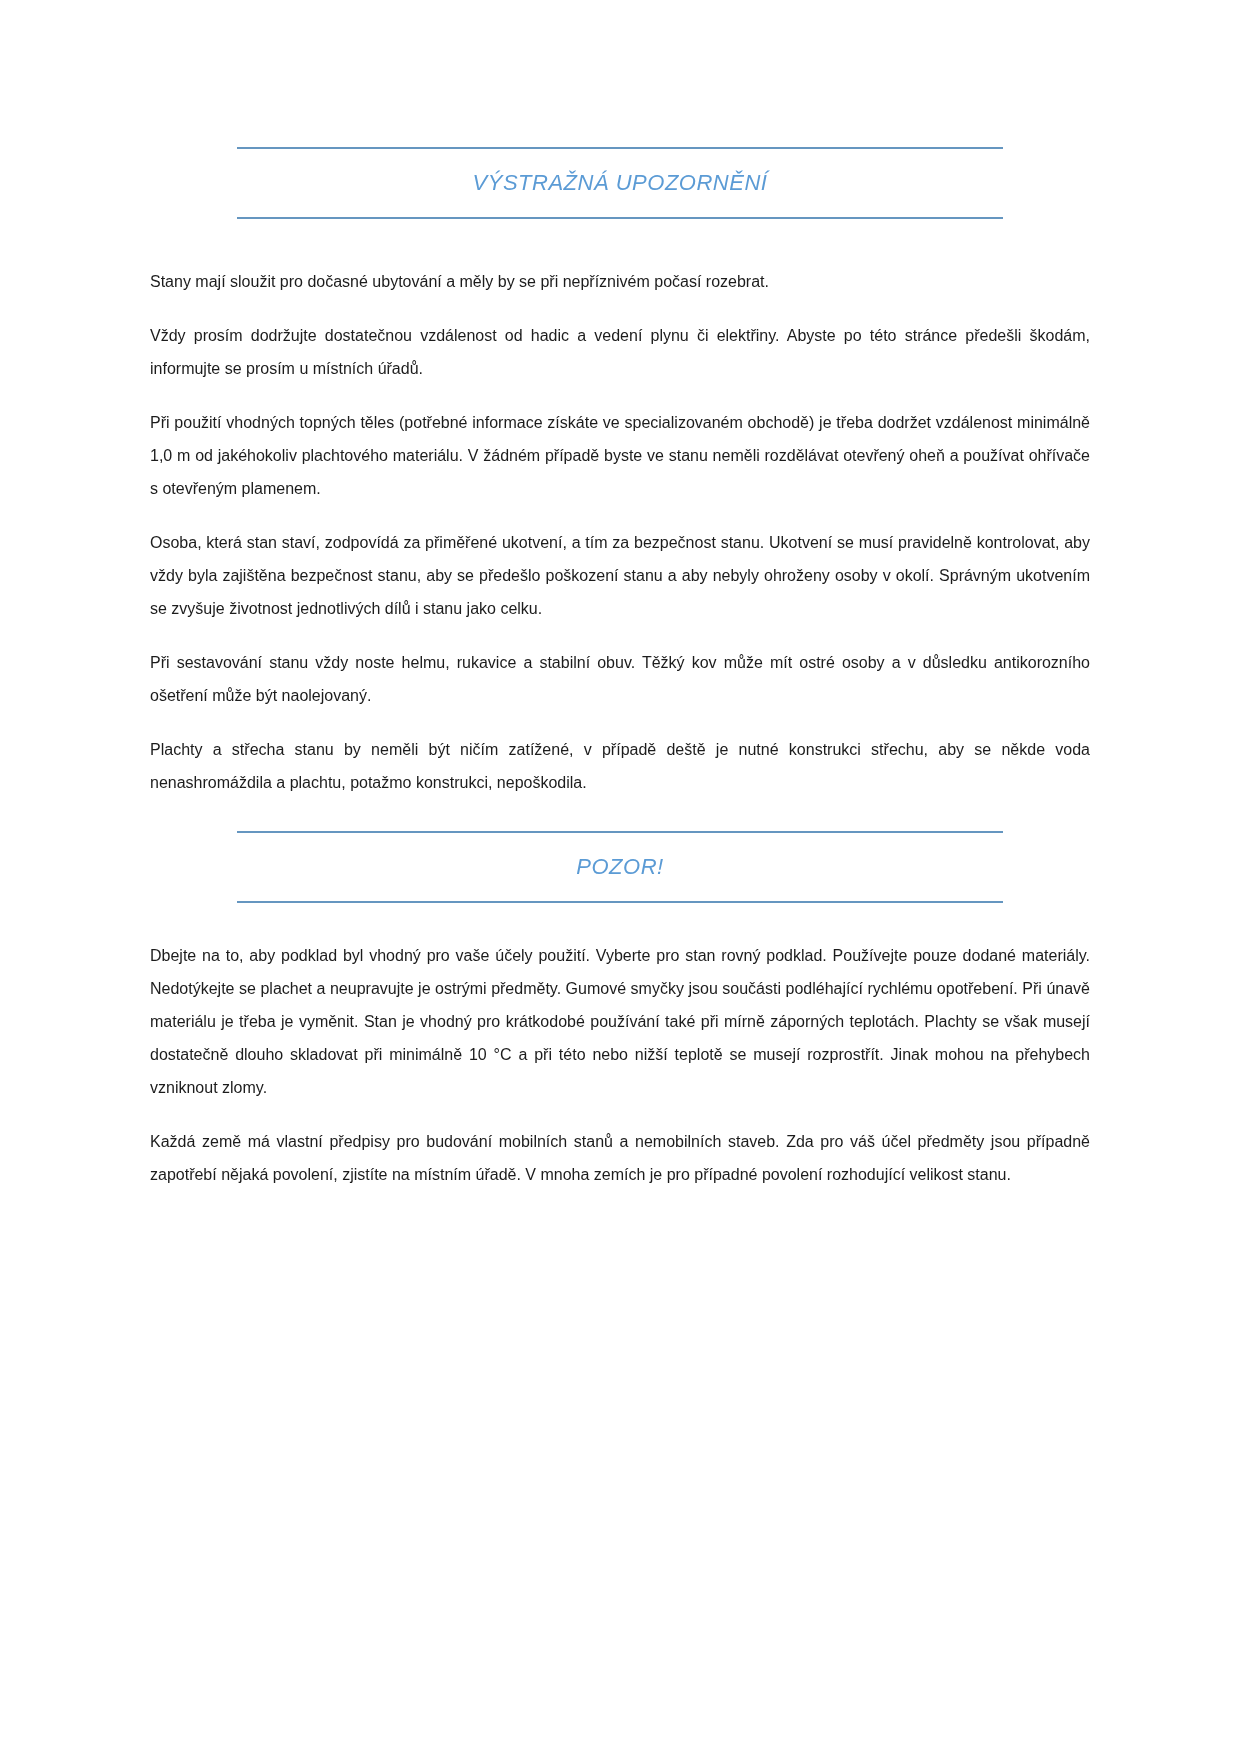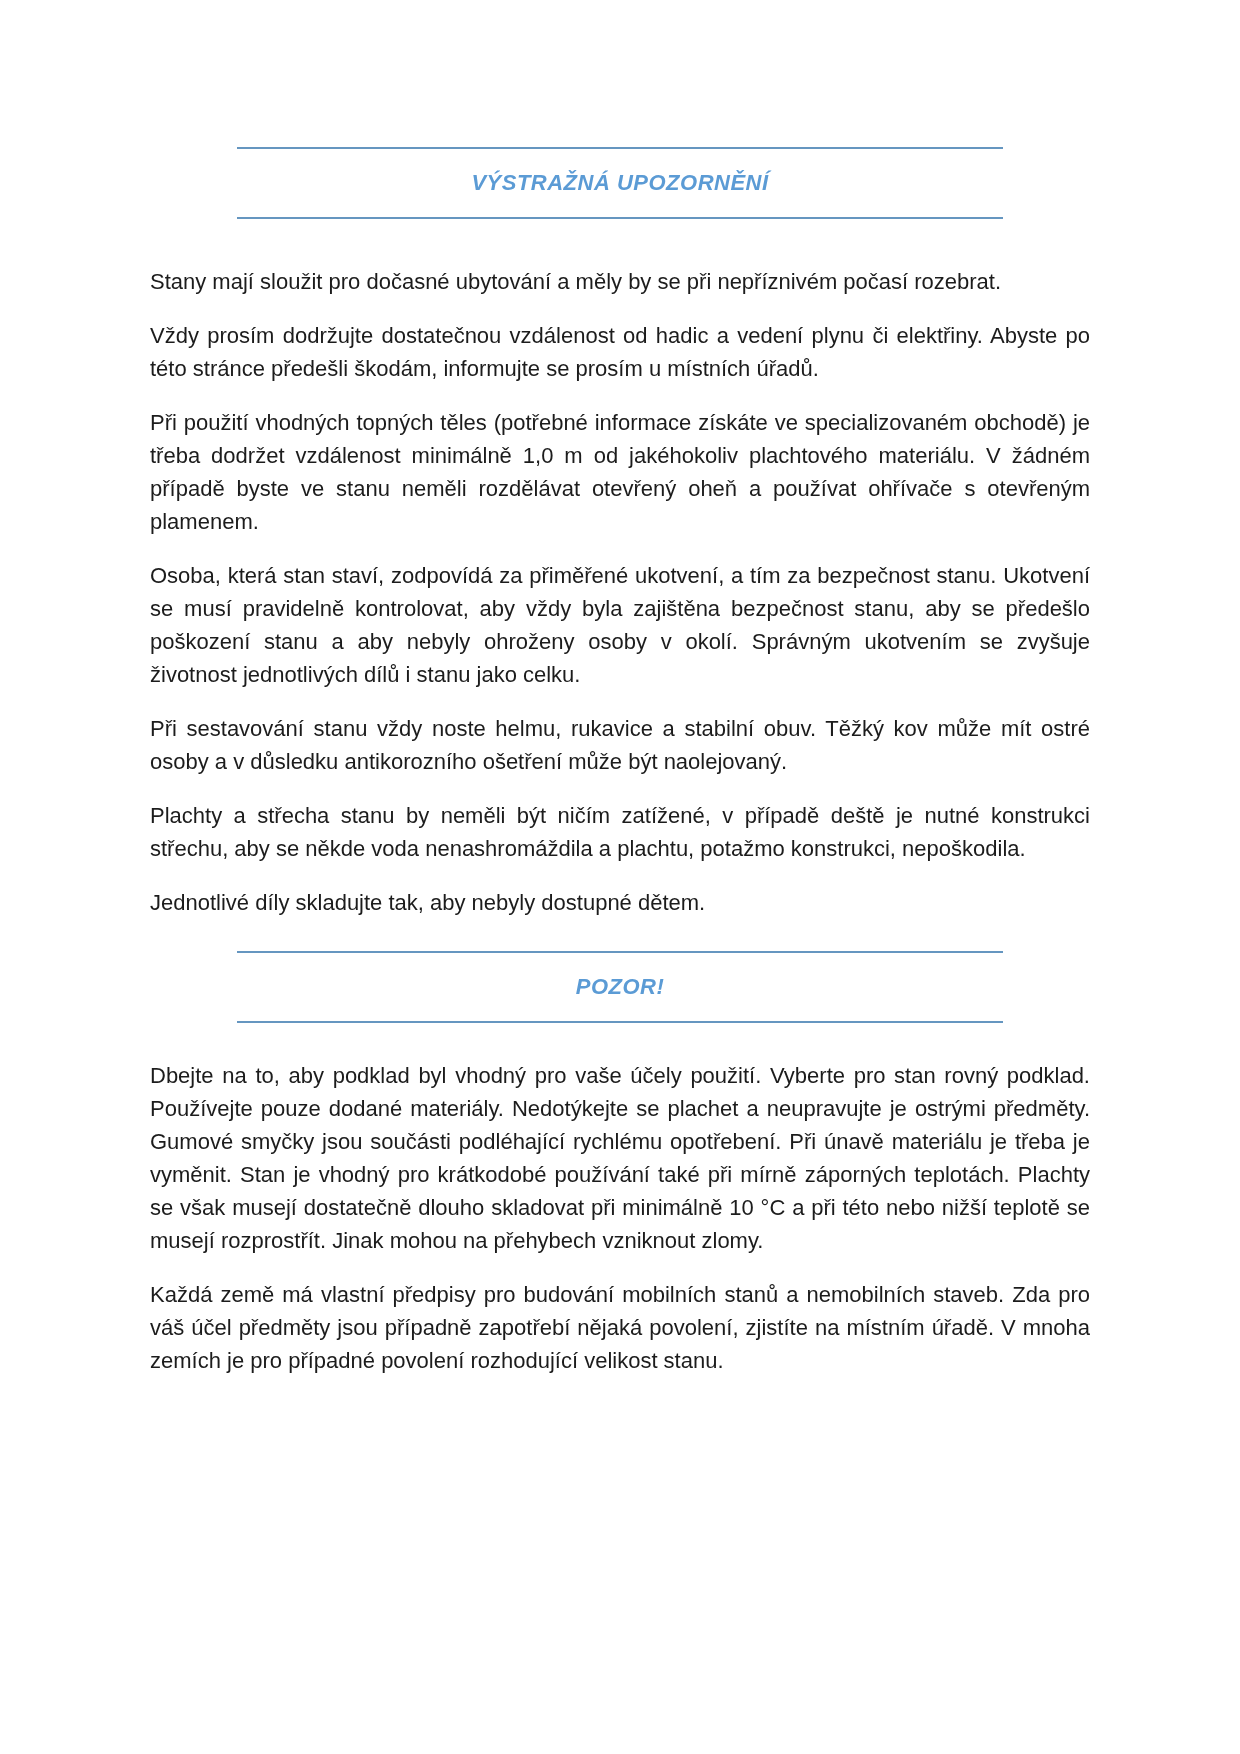--- a/index.html
+++ b/index.html
@@ -24,21 +24,20 @@
   }
   .sec-head {
     width: 766px;
     margin: 0 auto;
     border-top: 2px solid #6596c0;
     border-bottom: 2px solid #6596c0;
     height: 68px;
     display: flex;
     align-items: center;
     justify-content: center;
-    font-weight: bold;
   }
   .sec-head.first {
     margin-top: 147px;
   }
   .sec-head.second {
     margin-top: 32px;
   }
   .sec-title {
     font-style: italic;
     font-size: 22px;
@@ -46,21 +45,21 @@
     color: #5b9bd5;
   }
   .sec-body {
     padding-top: 46px;
   }
   .sec-body.second {
     padding-top: 36px;
   }
   .sec-body p {
     margin: 0 0 21px 0;
-    font-size: 22px;
+    font-size: 16px;
     line-height: 33px;
     text-align: justify;
     text-align-last: left;
     color: #1c1c1c;
   }
 </style>
 </head>
 <body>
 
 <div class="page">
@@ -70,21 +69,20 @@
       <span class="sec-title">VÝSTRAŽNÁ UPOZORNĚNÍ</span>
     </div>
 
     <div class="sec-body">
       <p>Stany mají sloužit pro dočasné ubytování a měly by se při nepříznivém počasí rozebrat.</p>
       <p>Vždy prosím dodržujte dostatečnou vzdálenost od hadic a vedení plynu či elektřiny. Abyste po této stránce předešli škodám, informujte se prosím u místních úřadů.</p>
       <p>Při použití vhodných topných těles (potřebné informace získáte ve specializovaném obchodě) je třeba dodržet vzdálenost minimálně 1,0 m od jakéhokoliv plachtového materiálu. V žádném případě byste ve stanu neměli rozdělávat otevřený oheň a používat ohřívače s otevřeným plamenem.</p>
       <p>Osoba, která stan staví, zodpovídá za přiměřené ukotvení, a tím za bezpečnost stanu. Ukotvení se musí pravidelně kontrolovat, aby vždy byla zajištěna bezpečnost stanu, aby se předešlo poškození stanu a aby nebyly ohroženy osoby v okolí. Správným ukotvením se zvyšuje životnost jednotlivých dílů i stanu jako celku.</p>
       <p>Při sestavování stanu vždy noste helmu, rukavice a stabilní obuv. Těžký kov může mít ostré osoby a v důsledku antikorozního ošetření může být naolejovaný.</p>
       <p>Plachty a střecha stanu by neměli být ničím zatížené, v případě deště je nutné konstrukci střechu, aby se někde voda nenashromáždila a plachtu, potažmo konstrukci, nepoškodila.</p>
-      <p>Jednotlivé díly skladujte tak, aby nebyly dostupné dětem.</p>
     </div>
 
     <div class="sec-head second">
       <span class="sec-title">POZOR!</span>
     </div>
 
     <div class="sec-body second">
       <p>Dbejte na to, aby podklad byl vhodný pro vaše účely použití. Vyberte pro stan rovný podklad. Používejte pouze dodané materiály. Nedotýkejte se plachet a neupravujte je ostrými předměty. Gumové smyčky jsou součásti podléhající rychlému opotřebení. Při únavě materiálu je třeba je vyměnit. Stan je vhodný pro krátkodobé používání také při mírně záporných teplotách. Plachty se však musejí dostatečně dlouho skladovat při minimálně 10 °C a při této nebo nižší teplotě se musejí rozprostřít. Jinak mohou na přehybech vzniknout zlomy.</p>
       <p>Každá země má vlastní předpisy pro budování mobilních stanů a nemobilních staveb. Zda pro váš účel předměty jsou případně zapotřebí nějaká povolení, zjistíte na místním úřadě. V mnoha zemích je pro případné povolení rozhodující velikost stanu.</p>
     </div>

